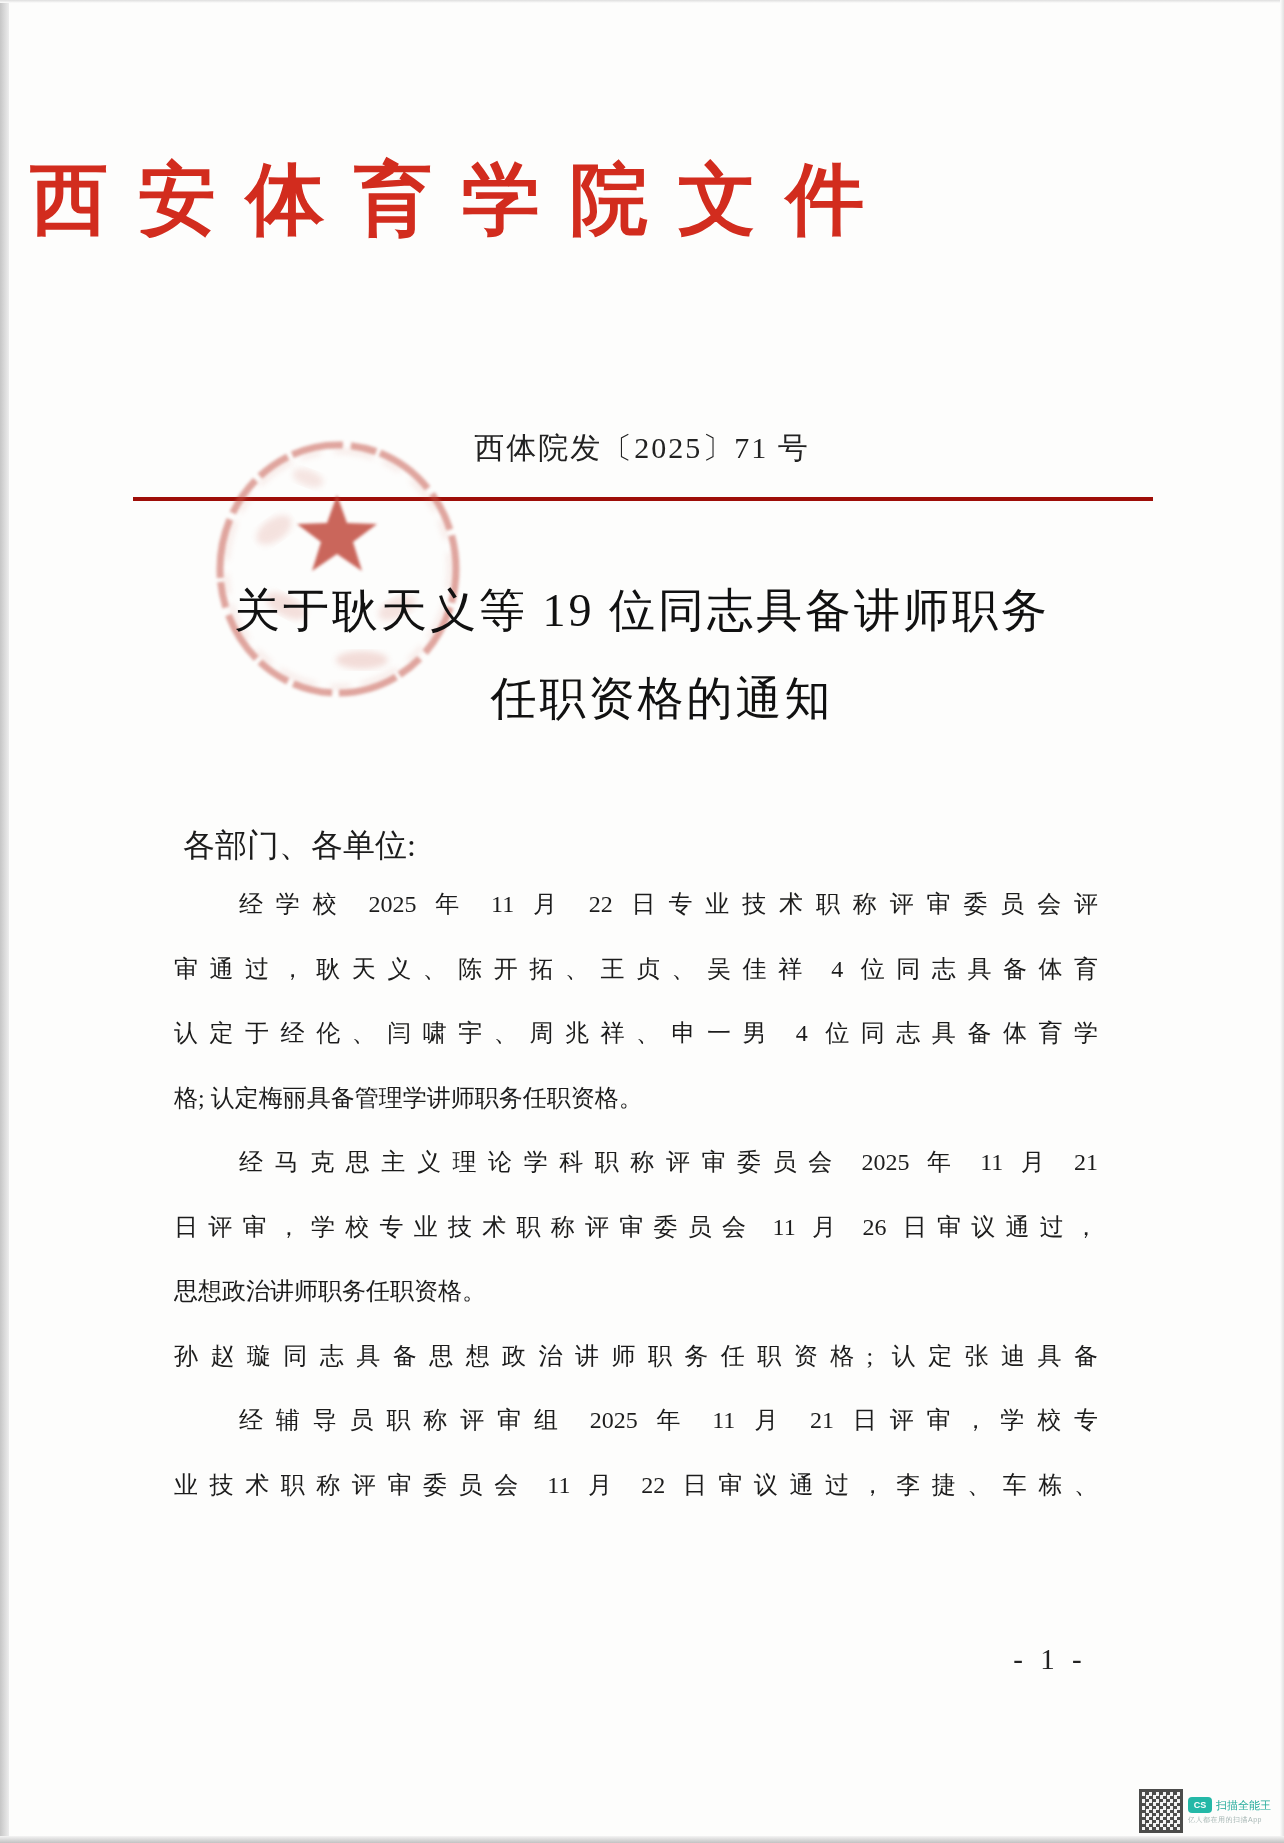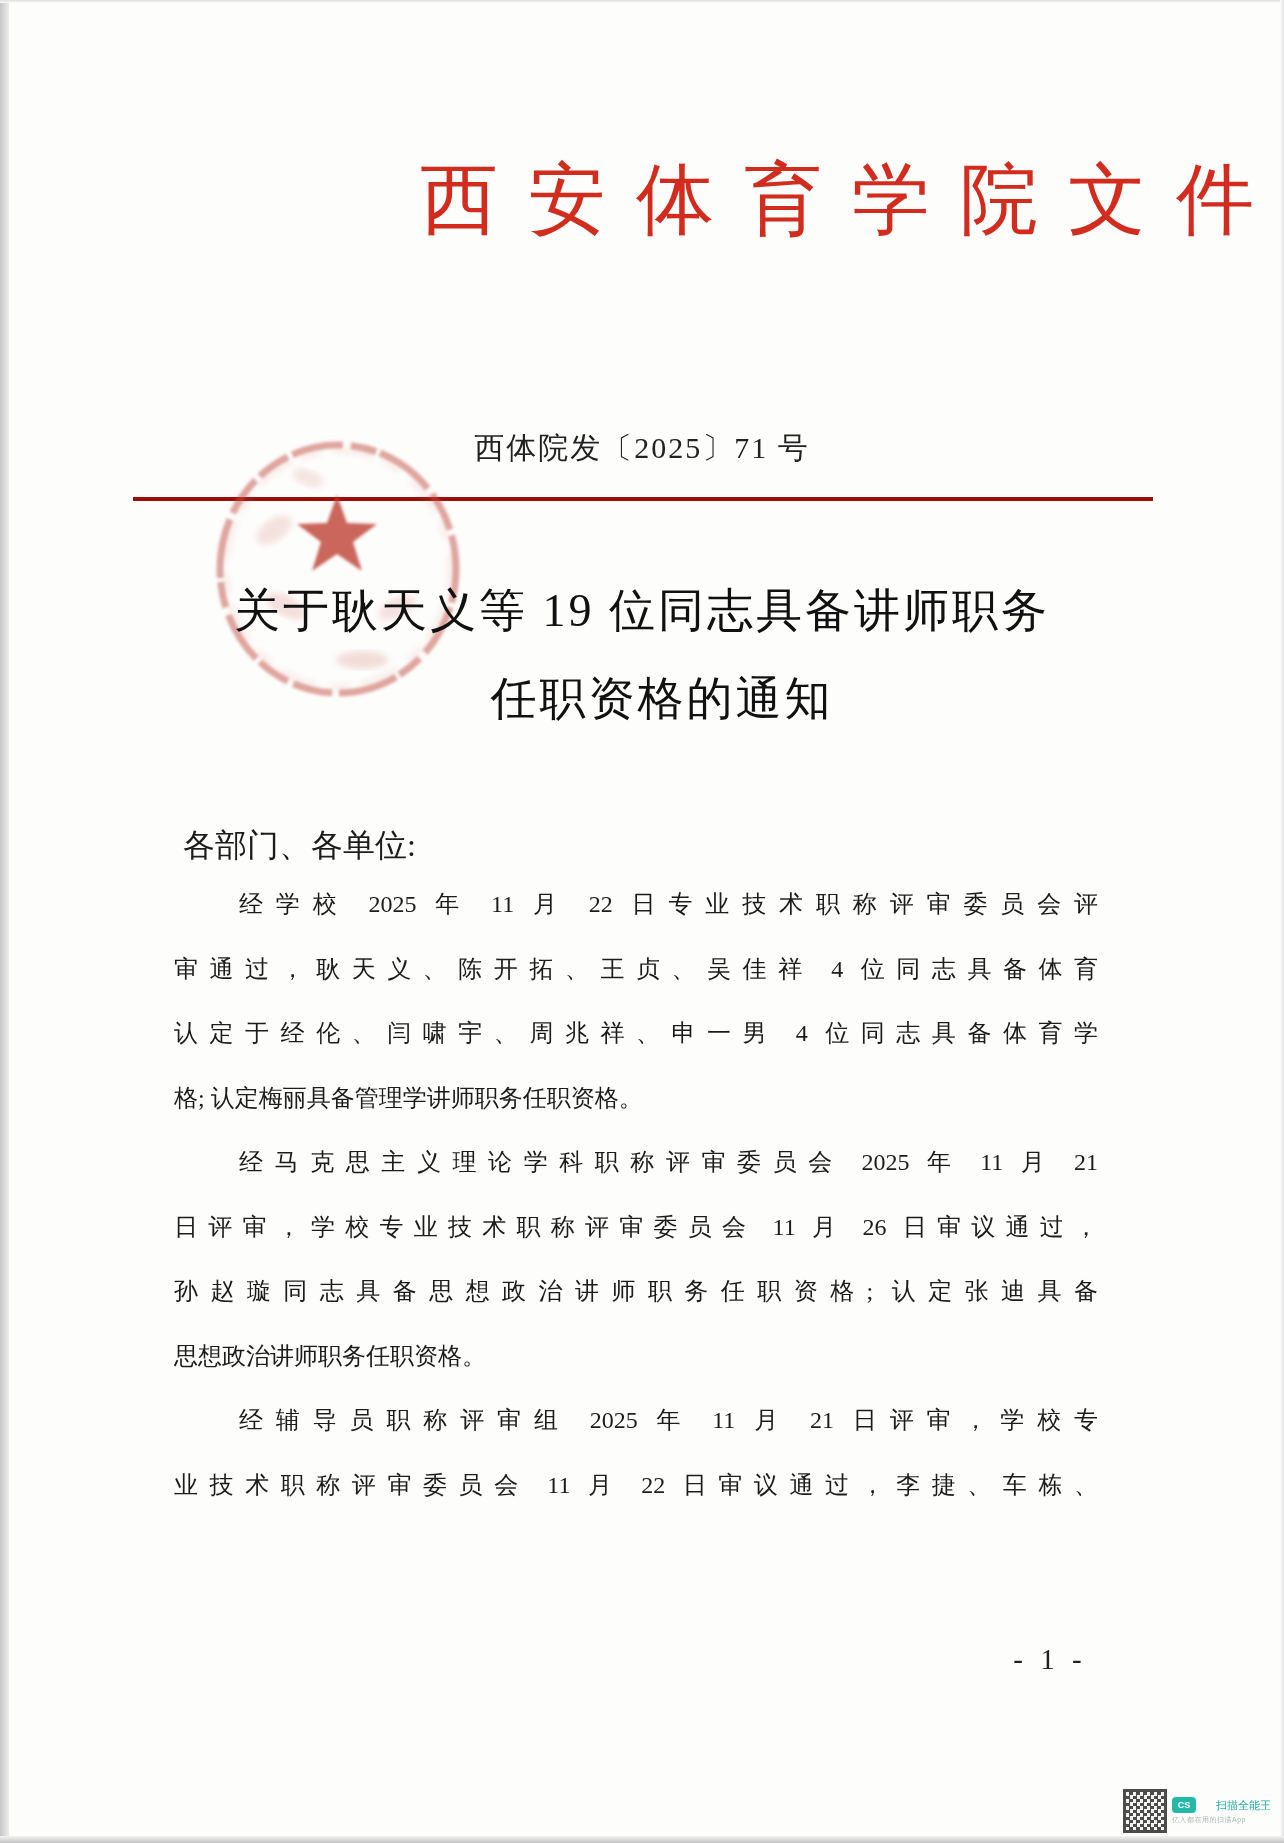--- a/index.html
+++ b/index.html
@@ -12,22 +12,22 @@
   .edge-left{position:absolute;left:0;top:0;width:9px;height:100%;
     background:linear-gradient(90deg,#c6c6c6,#ededed);}
   .edge-top{position:absolute;left:0;top:0;width:100%;height:3px;
     background:linear-gradient(180deg,#dedede,#fdfdfc);}
   .edge-bottom{position:absolute;left:0;bottom:0;width:100%;height:7px;
     background:linear-gradient(0deg,#c2c2c2,#f4f4f4);}
   .edge-right{position:absolute;right:0;top:0;width:4px;height:100%;
     background:linear-gradient(270deg,#e2e2e2,#fdfdfc);}
 
   .red-header{
-    position:absolute;top:148px;left:0;right:0;text-align:right;
-    font-size:78px;font-weight:normal;color:#d22c1e;
+    position:absolute;top:148px;left:0;right:0;text-align:left;
+    font-size:78px;font-weight:bold;color:#d22c1e;
     letter-spacing:30px;text-indent:30px;white-space:nowrap;
   }
   .doc-number{
     position:absolute;top:428px;left:0;right:0;text-align:center;
     font-size:30px;letter-spacing:2px;color:#222;
   }
   .red-line{
     position:absolute;top:497px;left:133px;width:1020px;height:4px;
     background:#9e0e08;
   }
@@ -57,21 +57,21 @@
 
   
   .watermark{position:absolute;right:13px;bottom:10px;display:flex;align-items:center;gap:5px;opacity:.92;}
   .qr{width:44px;height:44px;box-sizing:border-box;border:3px solid #3d3d3d;
     background:repeating-conic-gradient(#3d3d3d 0% 25%, #f3f3f3 0% 50%) 0 0/7px 7px;}
   .wm-col{display:flex;flex-direction:column;gap:2px;}
   .wm-row{display:flex;align-items:center;gap:4px;}
   .cs-icon{width:24px;height:16px;border-radius:4px;background:#12b3a0;color:#fff;
     font-size:9px;font-weight:bold;display:flex;align-items:center;justify-content:center;
     font-family:"Liberation Sans",sans-serif;}
-  .wm-name{font-size:11px;color:#12a493;font-family:Liberation Serif, serif;margin-left:16px;}
+  .wm-name{font-size:11px;color:#12a493;font-family:Liberation Serif, serif;}
   .wm-tagline{font-size:7px;color:#9fb0ae;letter-spacing:.5px;font-family:"Liberation Sans",sans-serif;}
 </style>
 </head>
 <body>
 
 <div class="page">
 
   <div class="edge-left"></div>
   <div class="edge-top"></div>
   <div class="edge-right"></div>
@@ -107,22 +107,22 @@
 
   <div class="salutation">各部门、各单位:</div>
 
   <div class="body-text">
     <div class="line indent">经学校 2025 年 11 月 22 日专业技术职称评审委员会评</div>
     <div class="line">审通过，耿天义、陈开拓、王贞、吴佳祥 4 位同志具备体育</div>
     <div class="line">认定于经伦、闫啸宇、周兆祥、申一男 4 位同志具备体育学</div>
     <div class="line para-end">格; 认定梅丽具备管理学讲师职务任职资格。</div>
     <div class="line indent">经马克思主义理论学科职称评审委员会 2025 年 11 月 21</div>
     <div class="line">日评审，学校专业技术职称评审委员会 11 月 26 日审议通过，</div>
+    <div class="line para-end">思想政治讲师职务任职资格。</div>
     <div class="line">孙赵璇同志具备思想政治讲师职务任职资格; 认定张迪具备</div>
-    <div class="line para-end">思想政治讲师职务任职资格。</div>
     <div class="line indent">经辅导员职称评审组 2025 年 11 月 21 日评审，学校专</div>
     <div class="line">业技术职称评审委员会 11 月 22 日审议通过，李捷、车栋、</div>
   </div>
 
   <div class="page-num">- 1 -</div>
 
   <div class="watermark">
     <div class="qr"></div>
     <div class="wm-col">
       <div class="wm-row">

